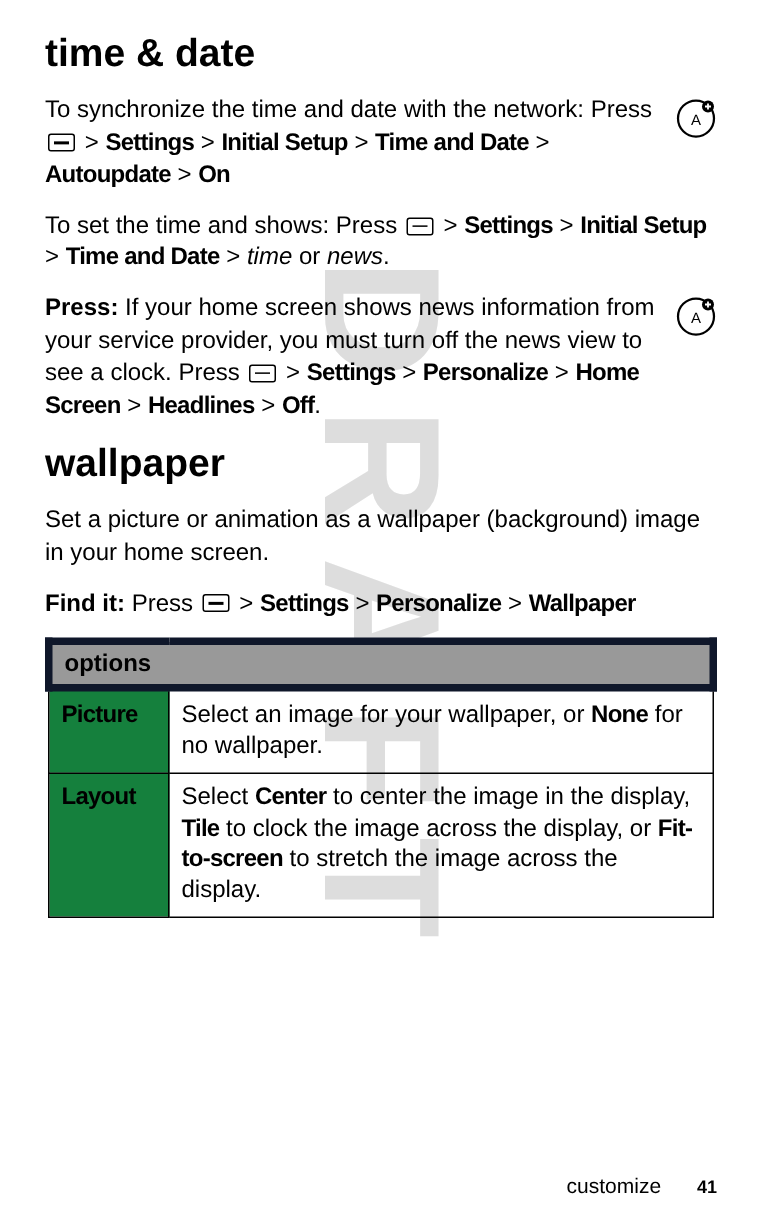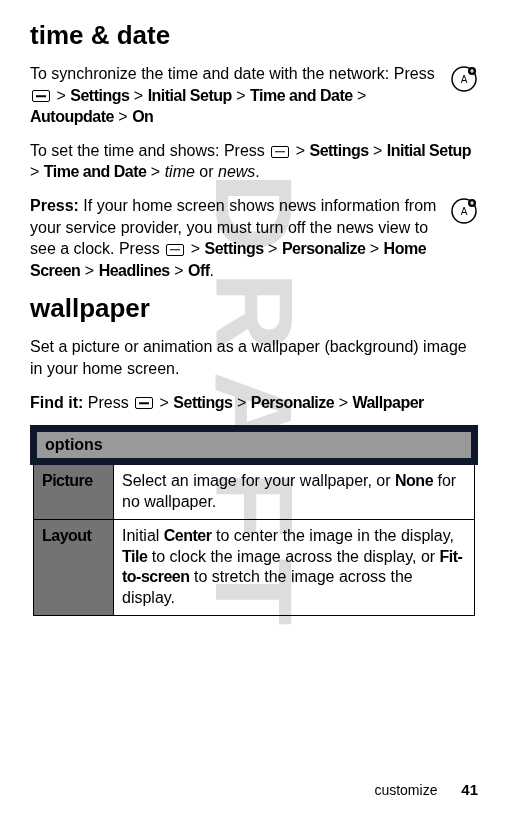--- a/index.html
+++ b/index.html
@@ -88,49 +88,49 @@
       width: 100%;
       border-collapse: collapse;
       margin-top: 8px;
     }
     th {
       background: #999;
       color: #000;
       text-align: left;
       padding: 4px 8px;
       font-weight: bold;
-      border: 7px solid #0f172a;
+      border: 5px solid #0f172a;
     }
     td {
       border: 1px solid #000;
       padding: 6px 8px;
       vertical-align: top;
       font-size: 16px;
       line-height: 1.3;
     }
     td.opt-name {
-      background: #737373;
+      background: #15803d;
       font-weight: bold;
       font-stretch: condensed;
       letter-spacing: -0.5px;
       width: 80px;
     }
     .footer {
       position: absolute;
       bottom: 20px;
       right: 30px;
       font-size: 14px;
     }
     .footer .page-label {
       margin-right: 20px;
       margin-top: 48px;
     }
     .footer .page-num {
       font-weight: bold;
-      font-size: 15px;
+      font-size: 12px;
     }
   </style>
 </head>
 <body>
 
 <div class="watermark">DRAFT</div>
 
 <div class="content">
 
   <h1>time &amp; date</h1>
@@ -209,21 +209,21 @@
     </tr>
     <tr>
       <td class="opt-name">Picture</td>
       <td>
         <span>Select an image for your wallpaper, or </span><span class="condensed">None</span><span> for no wallpaper.</span>
       </td>
     </tr>
     <tr>
       <td class="opt-name">Layout</td>
       <td>
-        <span>Initial </span><span class="condensed">Center</span><span> to center the image in the display, </span><span class="condensed">Tile</span><span> to clock the image across the display, or </span><span class="condensed">Fit-to-screen</span><span> to stretch the image across the display.</span>
+        <span>Select </span><span class="condensed">Center</span><span> to center the image in the display, </span><span class="condensed">Tile</span><span> to clock the image across the display, or </span><span class="condensed">Fit-to-screen</span><span> to stretch the image across the display.</span>
       </td>
     </tr>
   </tbody>
     </table>
 
 </div>
 
 <div class="footer">
   <span class="page-label">customize</span>
   <span class="page-num">41</span>

